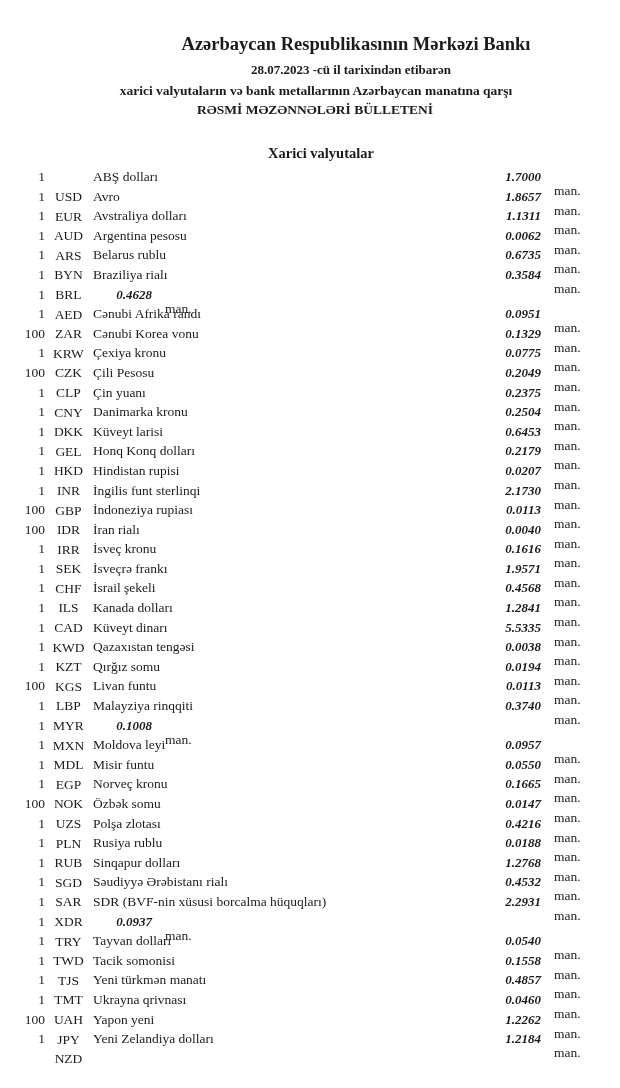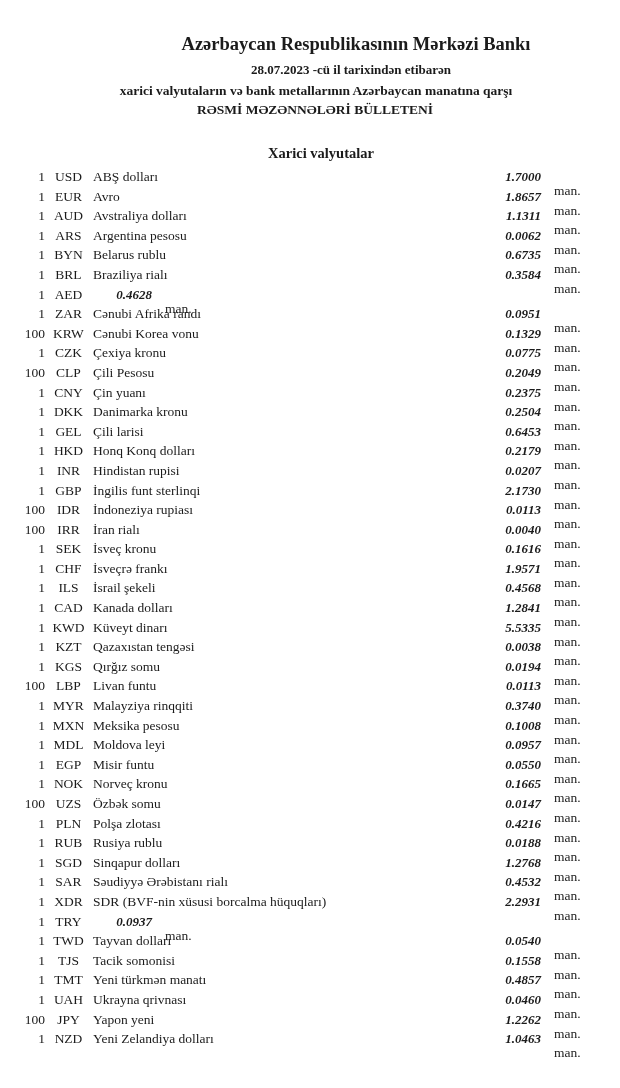--- a/index.html
+++ b/index.html
@@ -10,21 +10,21 @@
   }
   .hline{position:absolute;width:100%;text-align:center;font-weight:bold;white-space:nowrap;}
   .title{top:34px;font-size:18.5px;margin-left:46px;}
   .date{top:62px;font-size:13px;left:41px;}
   .subtitle{top:83px;font-size:13.5px;left:6px;}
   .bulletin{top:102px;font-size:13.5px;left:5px;}
   .section{top:145px;font-size:14.5px;left:11px;}
   .table{position:absolute;top:167px;left:0;width:620px;}
   .row{display:flex;height:19.6px;line-height:19.6px;font-size:13.5px;}
   .qty{width:45px;text-align:right;flex:none;}
-  .code{width:47px;text-align:center;flex:none;}
+  .code{width:47px;text-align:center;flex:none;margin-top:20px;}
   .name{flex:1;padding-left:1px;white-space:nowrap;overflow:hidden;}
   .rate{width:60px;text-align:right;font-weight:bold;font-style:italic;font-size:13px;flex:none;}
   .unit{width:79px;padding-left:13px;box-sizing:border-box;flex:none;margin-top:14px;}
 </style>
 </head>
 <body>
 
 <div class="doc">
   <div class="hline title">Azərbaycan Respublikasının Mərkəzi Bankı</div>
   <div class="hline date">28.07.2023 -cü il tarixindən etibarən</div>
@@ -118,21 +118,21 @@
       <div class="row">
         <span class="qty">1</span>
         <span class="code">DKK</span>
         <span class="name">Danimarka kronu</span>
         <span class="rate">0.2504</span>
         <span class="unit">man.</span>
       </div>
       <div class="row">
         <span class="qty">1</span>
         <span class="code">GEL</span>
-        <span class="name">Çili larisi</span>
+        <span class="name">Küveyt larisi</span>
         <span class="rate">0.6453</span>
         <span class="unit">man.</span>
       </div>
       <div class="row">
         <span class="qty">1</span>
         <span class="code">HKD</span>
         <span class="name">Honq Konq dolları</span>
         <span class="rate">0.2179</span>
         <span class="unit">man.</span>
       </div>
@@ -223,21 +223,20 @@
       <div class="row">
         <span class="qty">1</span>
         <span class="code">MYR</span>
         <span class="name">Malayziya rinqqiti</span>
         <span class="rate">0.3740</span>
         <span class="unit">man.</span>
       </div>
       <div class="row">
         <span class="qty">1</span>
         <span class="code">MXN</span>
-        <span class="name">Meksika pesosu</span>
         <span class="rate">0.1008</span>
         <span class="unit">man.</span>
       </div>
       <div class="row">
         <span class="qty">1</span>
         <span class="code">MDL</span>
         <span class="name">Moldova leyi</span>
         <span class="rate">0.0957</span>
         <span class="unit">man.</span>
       </div>
@@ -335,17 +334,17 @@
         <span class="qty">100</span>
         <span class="code">JPY</span>
         <span class="name">Yapon yeni</span>
         <span class="rate">1.2262</span>
         <span class="unit">man.</span>
       </div>
       <div class="row">
         <span class="qty">1</span>
         <span class="code">NZD</span>
         <span class="name">Yeni Zelandiya dolları</span>
-        <span class="rate">1.0463</span>
+        <span class="rate">1.2184</span>
         <span class="unit">man.</span>
       </div>
     </div>
 </div>
 
 </body></html>

